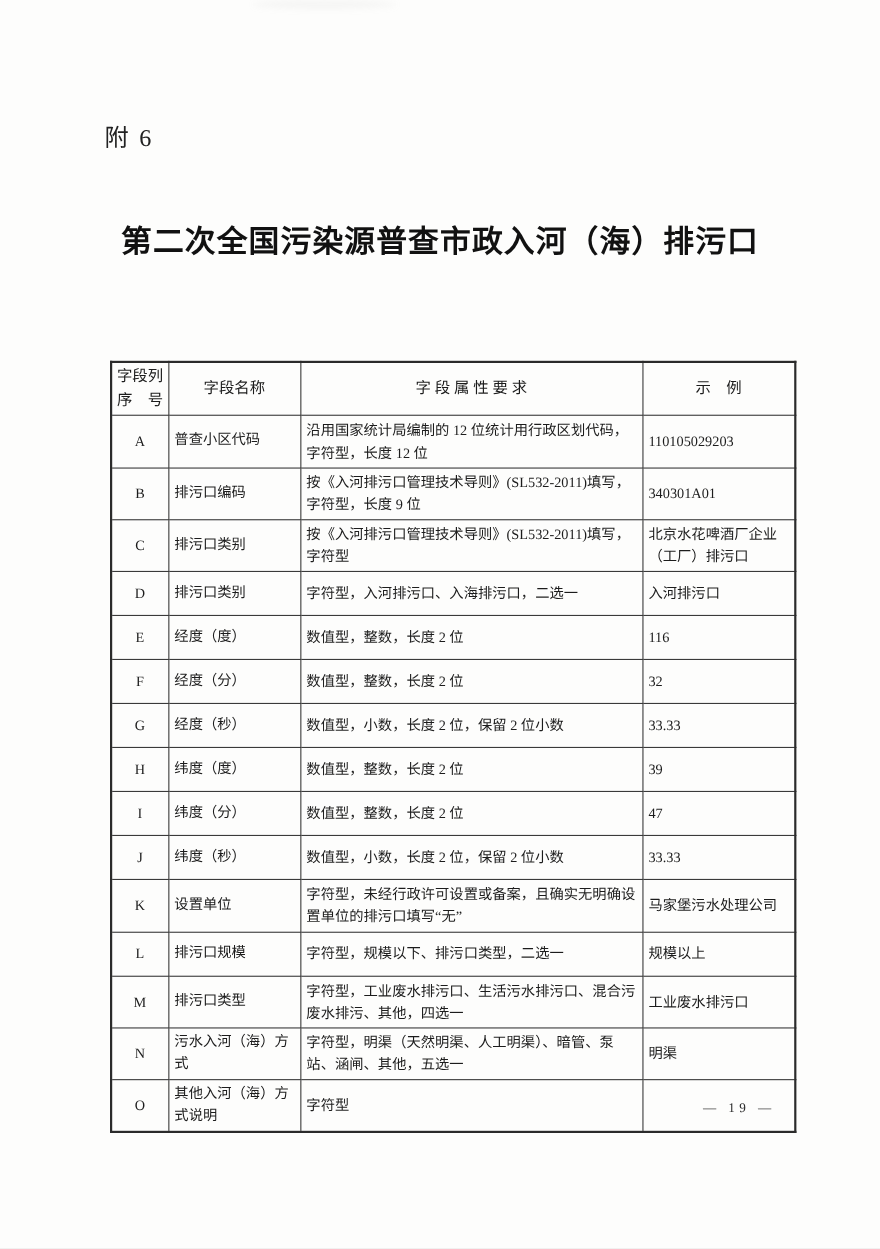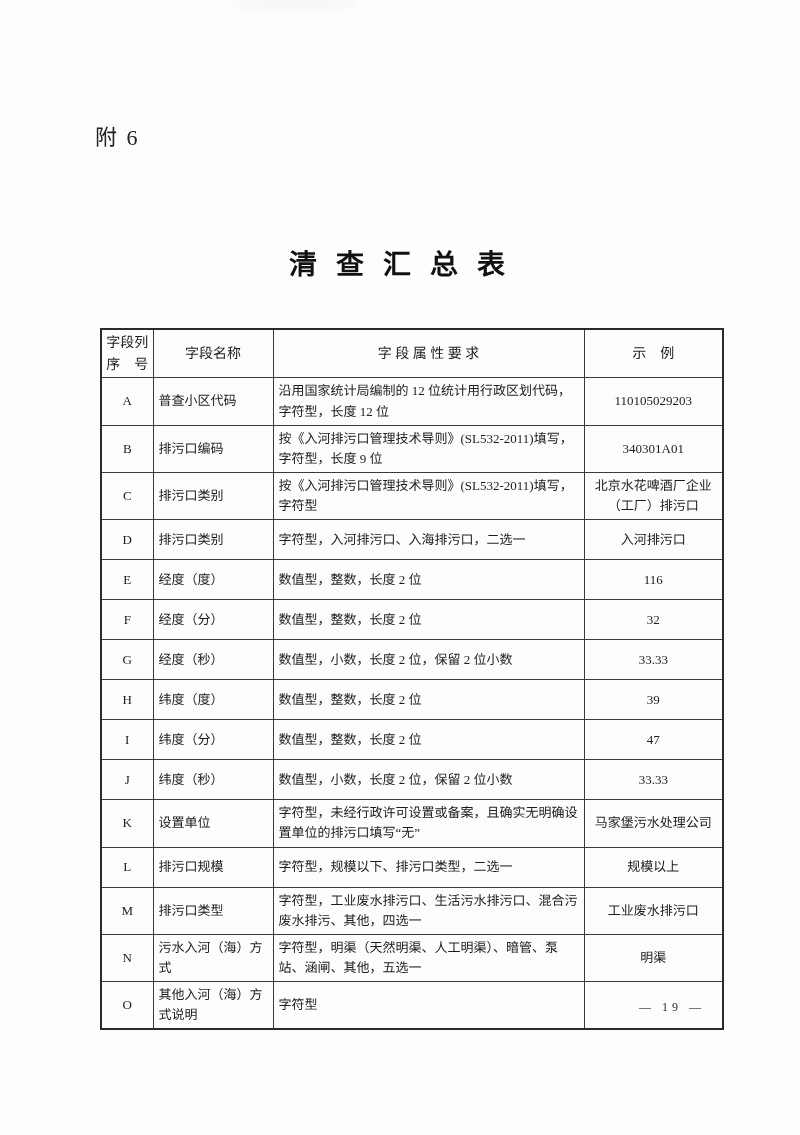--- a/index.html
+++ b/index.html
@@ -17,21 +17,20 @@
     color: #1c1c1c;
     overflow: hidden;
   }
   .attachment-label {
     position: absolute;
     left: 95px;
     top: 107px;
     font-size: 22px;
     letter-spacing: 2px;
     color: #222;
-    margin-top: 12px;
   }
   .doc-title-line1 {
     position: absolute;
     top: 197px;
     left: 0;
     width: 100%;
     text-align: center;
     font-size: 28px;
     font-weight: 700;
     letter-spacing: 1px;
@@ -74,23 +73,23 @@
     height: 38px;
     padding: 2px 3px;
   }
   table.field-table td {
     height: 33px;
   }
   td.letter {
     text-align: center;
     font-size: 13.5px;
   }
-  td.name  { padding-left: 5px; }
+  td.name  { padding-left: 5px; font-family: Liberation Mono, monospace; }
   td.req   { padding-left: 6px; }
-  td.example { padding-left: 5px; text-align: center; }
+  td.example { padding-left: 5px; }
   .page-number {
     position: absolute;
     top: 1000px;
     right: 95px;
     font-size: 12px;
     letter-spacing: 4px;
     color: #2a2a2a;
     white-space: pre;
   }
   
@@ -107,22 +106,22 @@
 </style>
 </head>
 <body>
 
 <div class="page">
 
   <div class="scan-smudge"></div>
 
   <div class="attachment-label">附 6</div>
 
-
-  <div class="doc-title-line2">清 查 汇 总 表</div>
+  <div class="doc-title-line1">第二次全国污染源普查市政入河（海）排污口</div>
+
 
   <table class="field-table">
     <colgroup>
       <col style="width:52px">
       <col style="width:120px">
       <col style="width:311px">
       <col style="width:139px">
     </colgroup>
     <thead>
       <tr>

